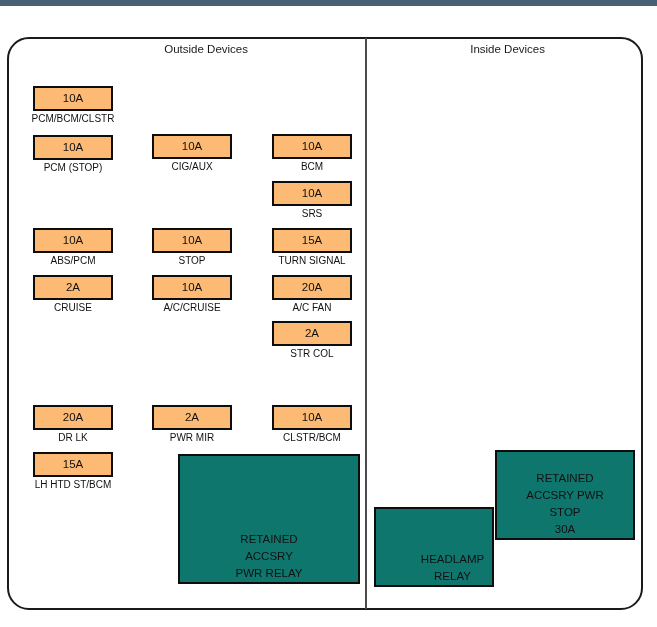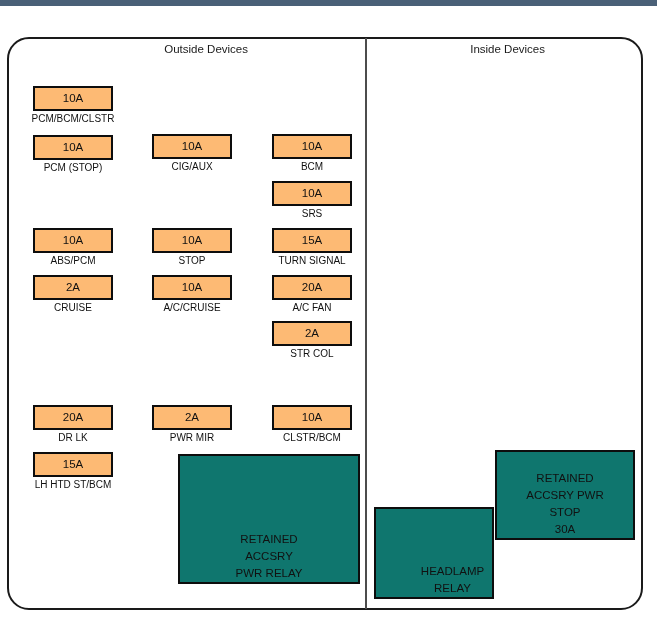--- a/index.html
+++ b/index.html
@@ -177,21 +177,21 @@
     <div class="box">10A</div>
     <div class="cap" style="width:100px; margin-left:-10px;">CLSTR/BCM</div>
   </div>
 
   <div class="relay" style="left:178px; top:454px; width:182px; height:130px;">
     <div class="rline">RETAINED</div>
     <div class="rline">ACCSRY</div>
     <div class="rline">PWR RELAY</div>
   </div>
 
-  <div class="relay" style="left:374px; top:507px; width:120px; height:92px;padding-left:37px;">
+  <div class="relay" style="left:374px; top:507px; width:120px; height:80px;padding-left:37px;">
     <div class="rline">HEADLAMP</div>
     <div class="rline">RELAY</div>
   </div>
 
   <div class="relay" style="left:495px; top:450px; width:140px; height:90px;">
     <div class="rline">RETAINED</div>
     <div class="rline">ACCSRY PWR</div>
     <div class="rline">STOP</div>
     <div class="rline">30A</div>
   </div>

